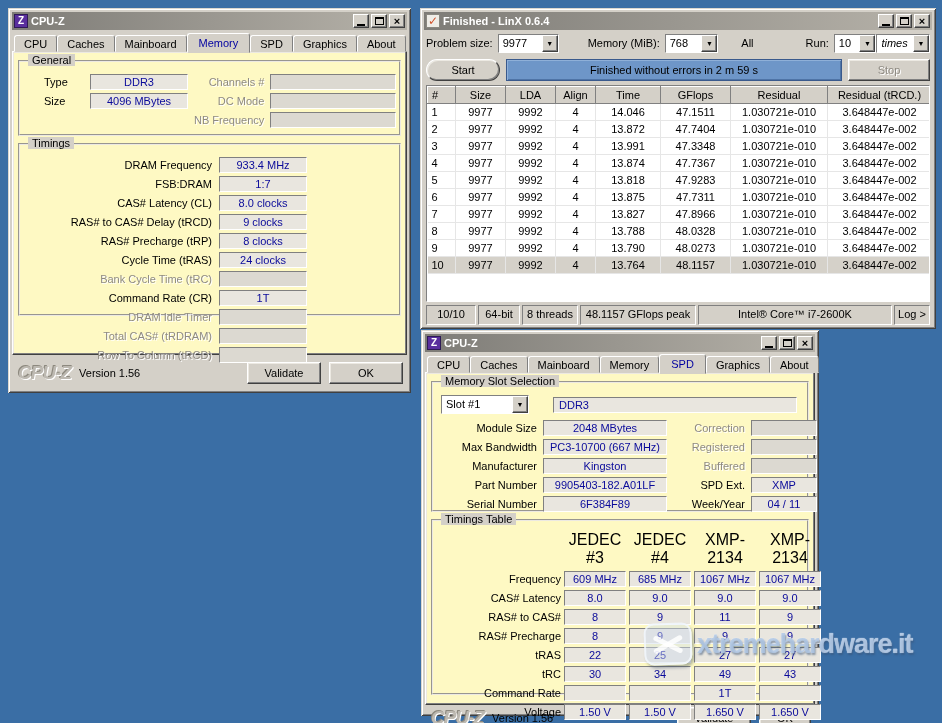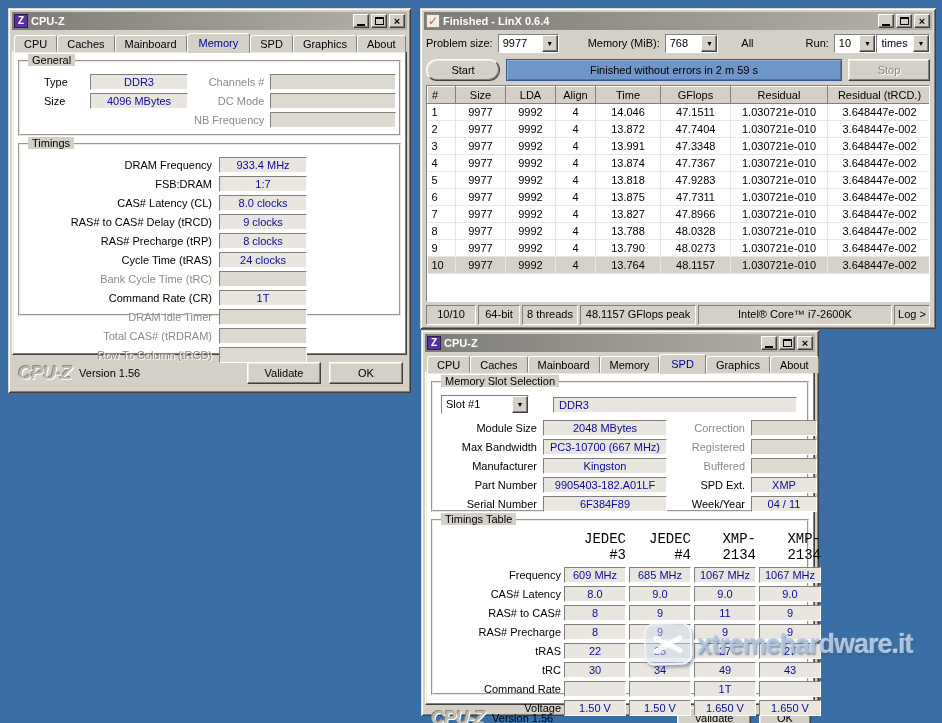--- a/index.html
+++ b/index.html
@@ -38,21 +38,21 @@
   .tabstrip { display:flex; align-items:flex-end; height:22px; padding:2px 0 0 2px; position:relative; z-index:2; }
   .tab {
     height:17px; line-height:16px; padding:0 9px; background:#D4D0C8; font-size:11px; white-space:nowrap;
     border:1px solid; border-color:#FFFFFF #808080 transparent #FFFFFF; border-radius:3px 3px 0 0;
   }
   .tab.active {
     height:20px; line-height:19px; color:#0000A0; margin-bottom:-1px; padding:0 11px;
     border-color:#FFFFFF #808080 #D4D0C8 #FFFFFF; position:relative; z-index:3;
   }
   .panel {
-    flex:1; position:relative; background:#ffffff;
+    flex:1; position:relative; background:#fef9c3;
     border:1px solid; border-color:#FFFFFF #404040 #404040 #FFFFFF;
     box-shadow: inset -1px -1px 0 #808080, inset 1px 1px 0 #ECE9E2;
     padding:8px 5px 2px 5px; margin-top:-1px;
   }
   
   .group { position:relative; border:2px groove #ECE9E2; padding:10px 4px 6px 4px; margin-bottom:7px; }
   .group-label { position:absolute; top:-8px; left:8px; background:#D4D0C8; padding:0 4px; font-size:11px; }
   .field {
     background:#E9E6DF; border:1px solid; border-color:#808080 #FFFFFF #FFFFFF #808080;
     height:16px; line-height:14px; text-align:center; color:var(--value-text,#0A0A9A);
@@ -124,21 +124,21 @@
   #linx-status .seg0 { width:50px; } #linx-status .seg1 { width:42px; }
   #linx-status .seg2 { width:56px; } #linx-status .seg3 { width:116px; }
   #linx-status .seg4 { flex:1; } #linx-status .seg5 { width:36px; }
   
   .slot-row { display:flex; align-items:center; padding:2px 6px 4px 4px; gap:24px; }
   #spd-slot-combo { width:88px; }
   #spd-slot-type { flex:1; text-align:left; padding-left:5px; }
   #spd-grid { display:grid; grid-template-columns:96px 124px 72px 66px; column-gap:6px; row-gap:3px; align-items:center; padding:2px 6px 2px 4px; }
   #spd-grid .lbl { text-align:right; }
   #tt-grid { display:grid; grid-template-columns:102px 62px 62px 62px 62px; column-gap:3px; row-gap:3px; align-items:center; padding:0 2px 2px 2px; }
-  #tt-grid .tt-head { text-align:right; font-size:14px; padding-bottom:1px;font-family:Liberation Mono, monospace; }
+  #tt-grid .tt-head { text-align:center; font-size:16px; padding-bottom:1px; }
   #tt-grid .lbl { text-align:right; }
   
   #watermark { position:absolute; left:644px; top:623px; display:flex; align-items:center; gap:5px; z-index:50; pointer-events:none; }
   .wm-logo {
     width:48px; height:42px; border-radius:10px; transform:rotate(-2deg); position:relative;
     background:rgba(206,219,238,0.45); border:2px solid rgba(245,249,255,0.75);
     box-shadow:2px 3px 3px rgba(40,60,90,0.35);
   }
   .wm-logo::before, .wm-logo::after {
     content:""; position:absolute; left:6px; top:17px; width:32px; height:5px;
@@ -266,21 +266,21 @@
         <div class="combo" style="width:58px;margin-left:5px;">
           <span class="val">768</span>
           <span class="arrow">▼</span>
         </div>
         <span class="lbl" style="margin-left:23px;">All</span>
         <span class="lbl" style="margin-left:52px;">Run:</span>
         <div class="combo" style="width:46px;margin-left:5px;">
           <span class="val">10</span>
           <span class="arrow">▼</span>
         </div>
-        <div class="combo" style="width:58px;">
+        <div class="combo" style="width:58px;font-style:italic;">
           <span class="val">times</span>
           <span class="arrow">▼</span>
         </div>
       </div>
       <div class="btn-row">
         <div class="btn" id="linx-start">Start</div>
         <div class="progress">Finished without errors in 2 m 59 s</div>
         <div class="btn disabled" id="linx-stop">Stop</div>
       </div>
       <div class="table-wrap">

